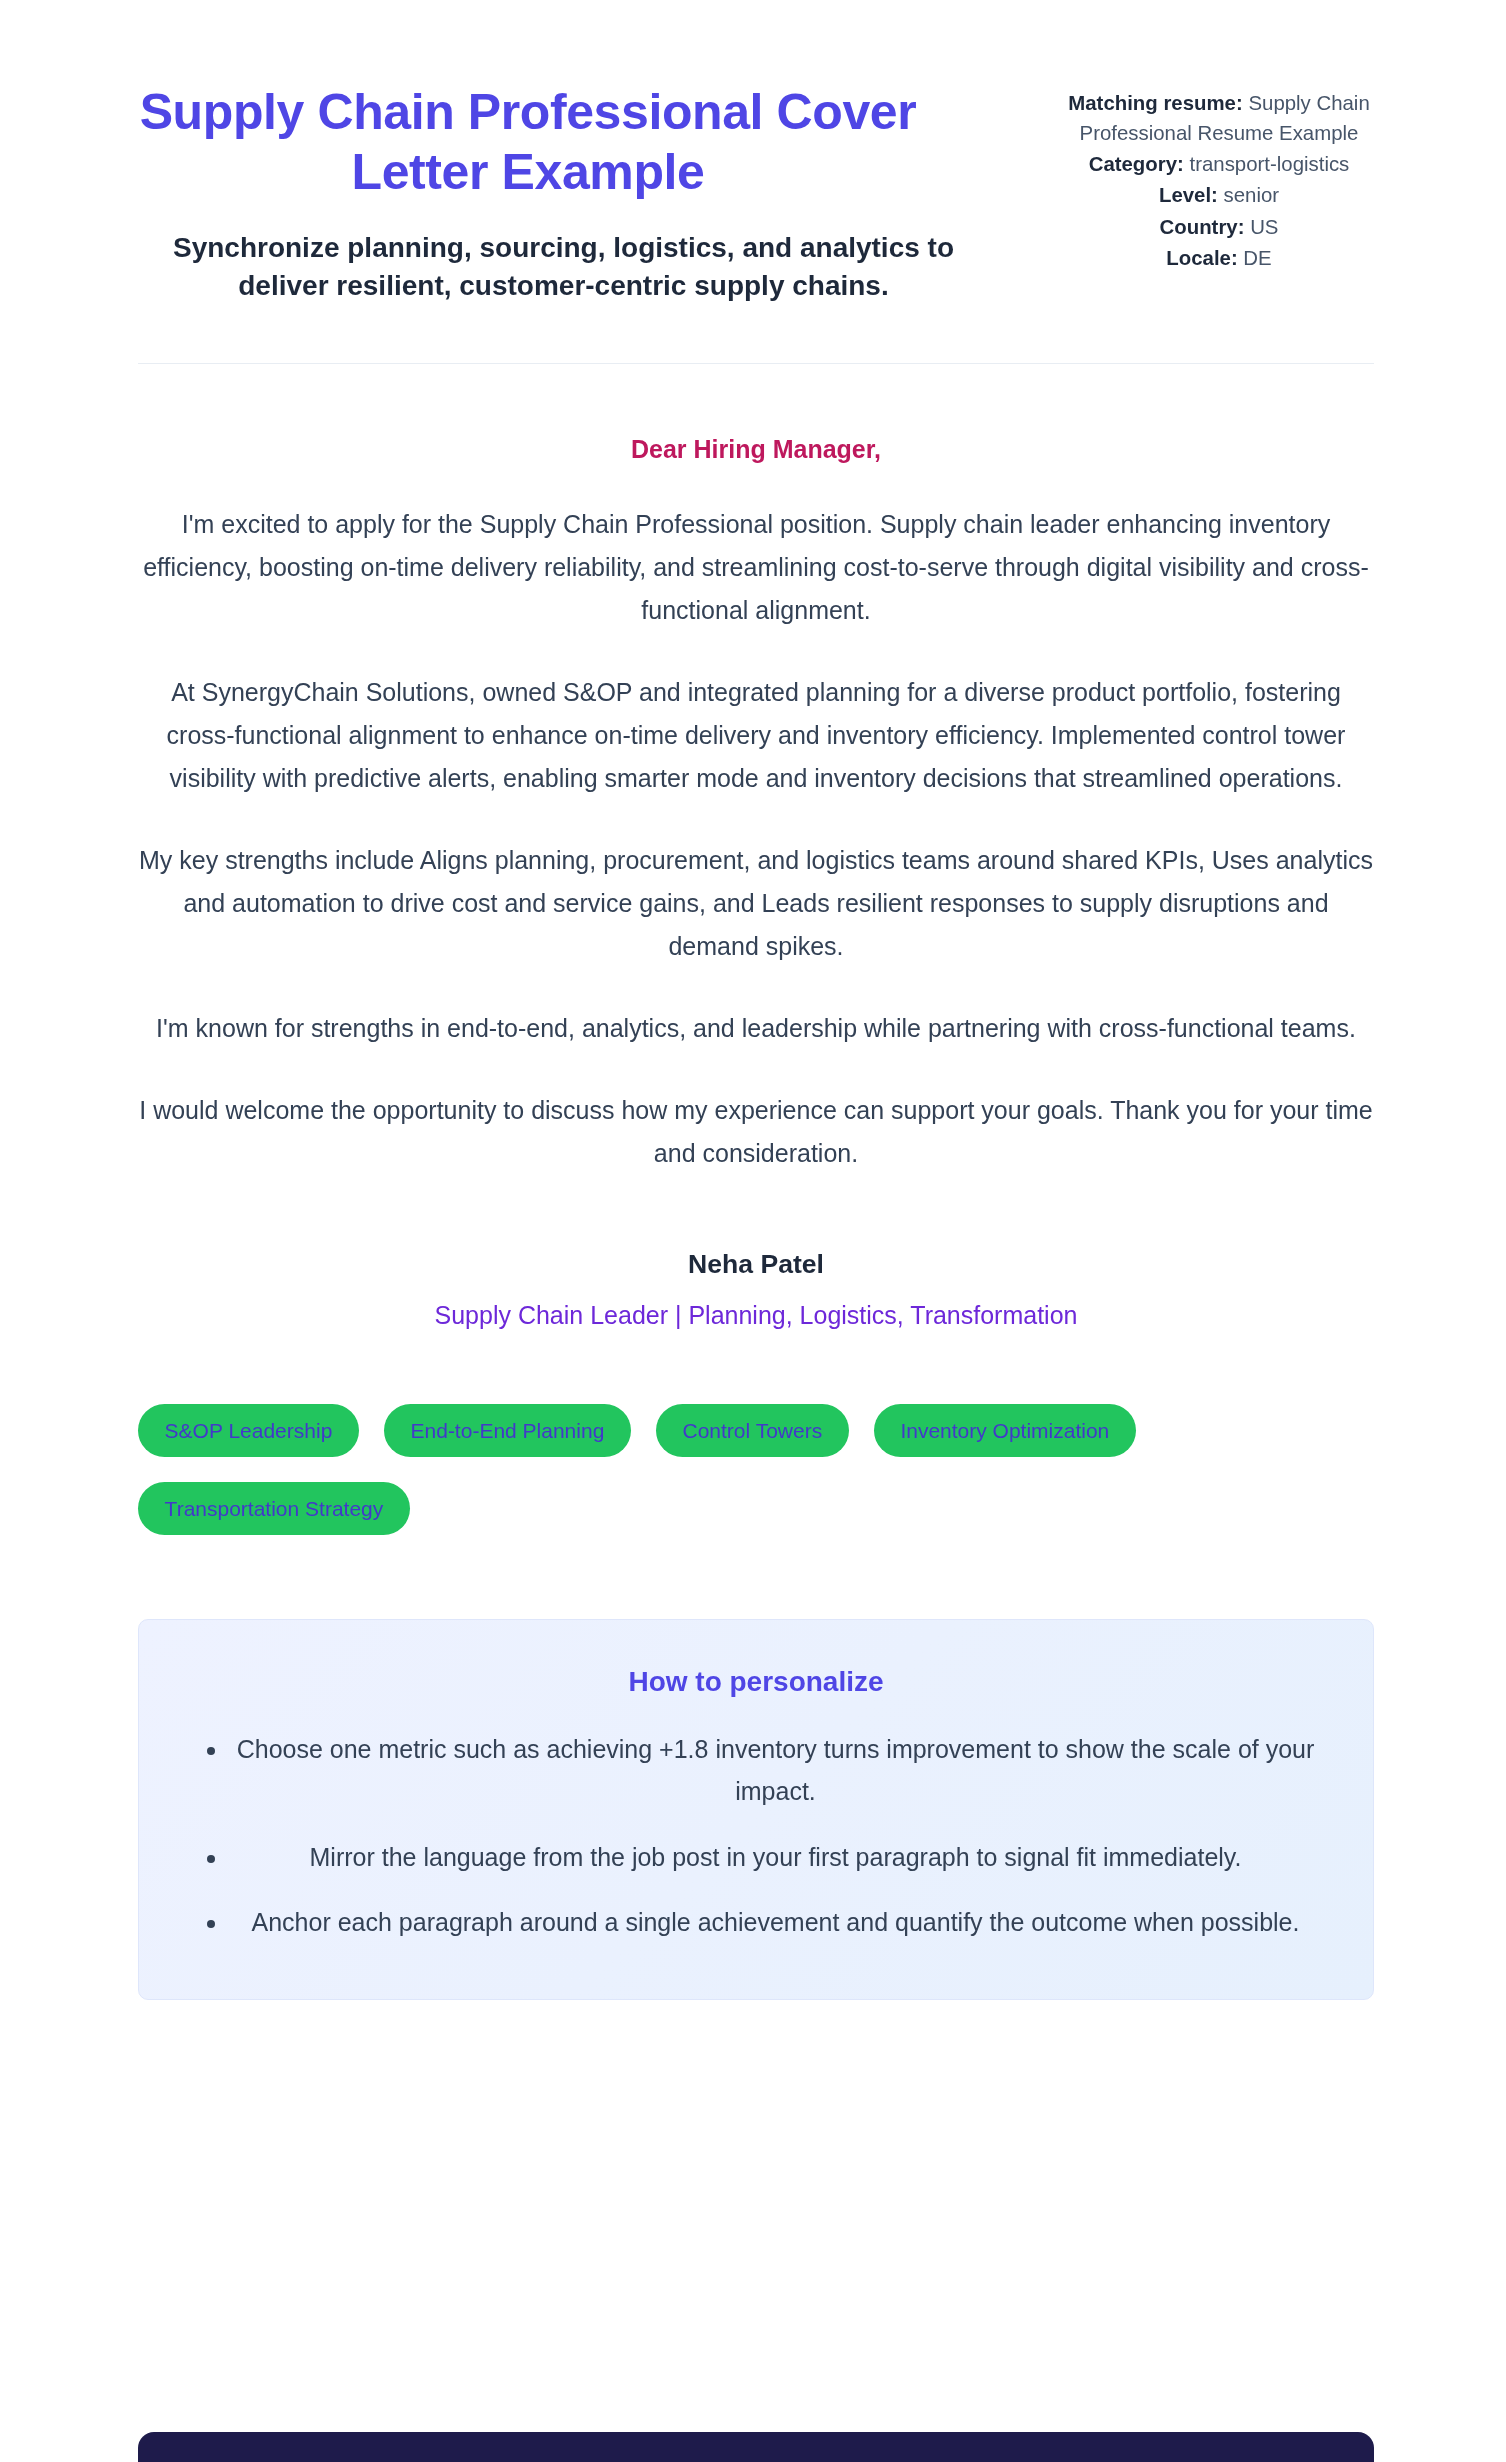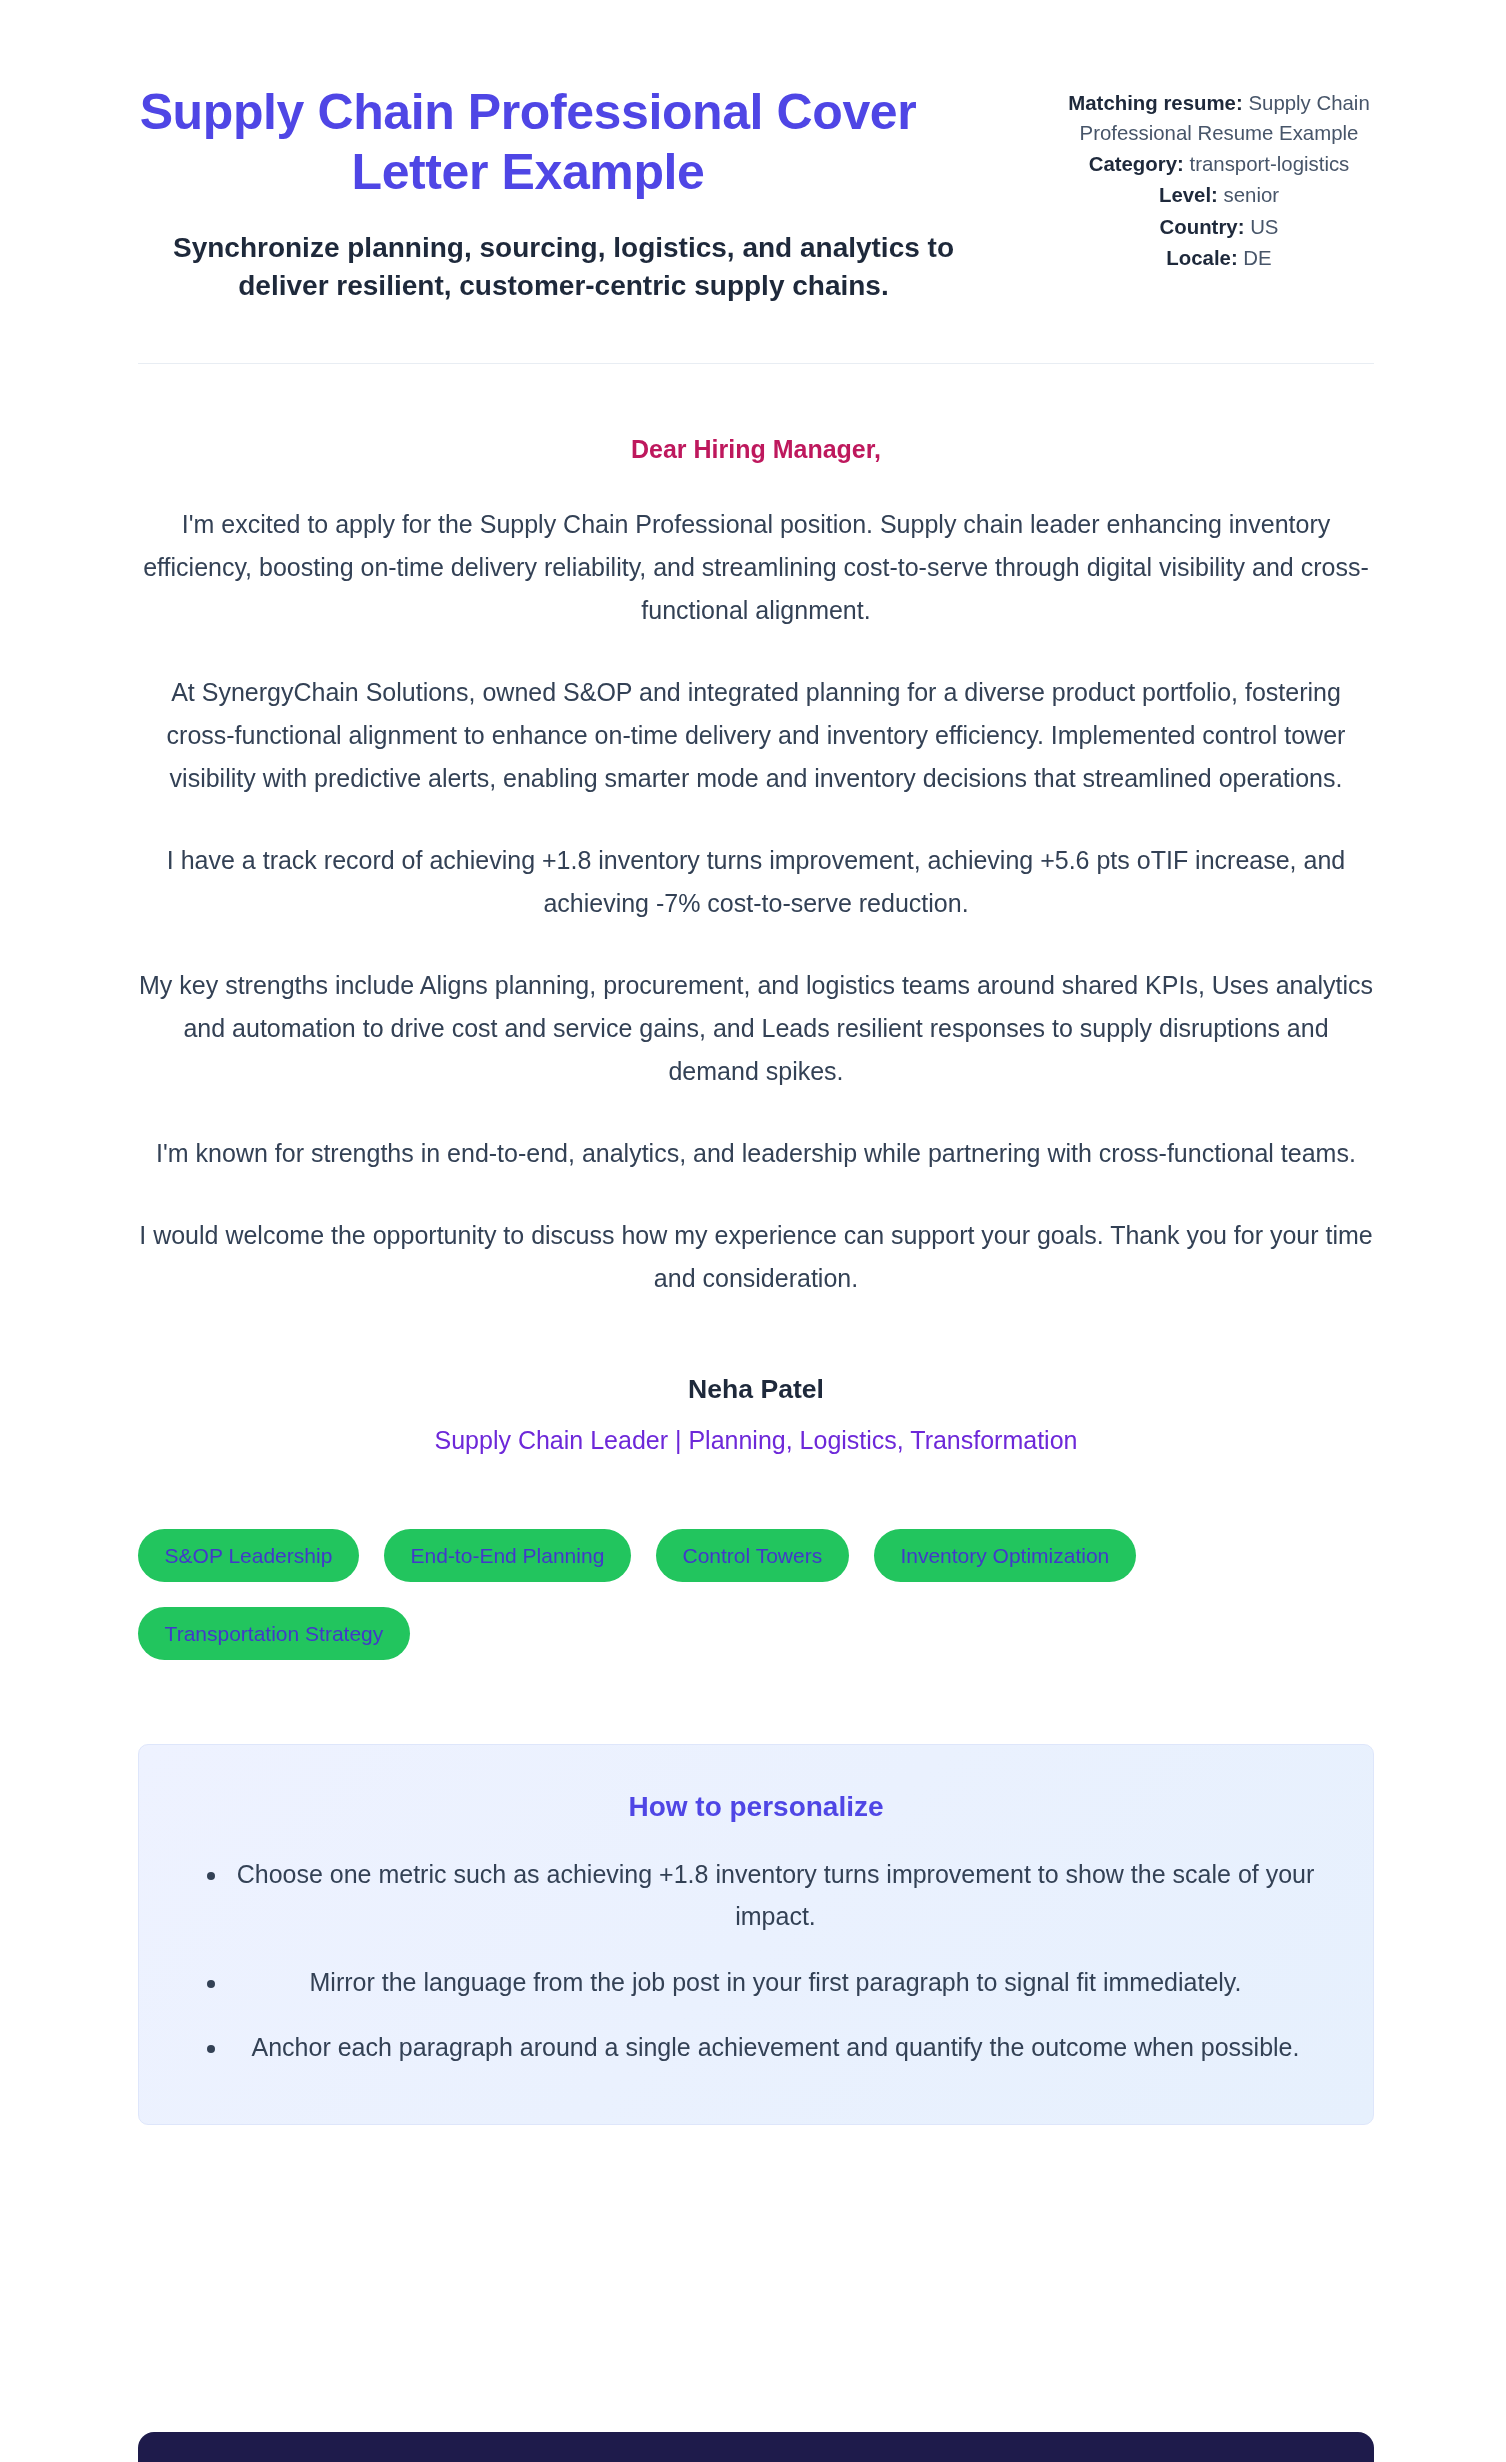--- a/index.html
+++ b/index.html
@@ -166,21 +166,20 @@
       </div>
   </div>
 
   <hr class="divider">
 
   <div class="salutation">Dear Hiring Manager,</div>
 
   <div class="letter-body">
       <p class="paragraph">I'm excited to apply for the Supply Chain Professional position. Supply chain leader enhancing inventory efficiency, boosting on-time delivery reliability, and streamlining cost-to-serve through digital visibility and cross-functional alignment.</p>
       <p class="paragraph">At SynergyChain Solutions, owned S&amp;OP and integrated planning for a diverse product portfolio, fostering cross-functional alignment to enhance on-time delivery and inventory efficiency. Implemented control tower visibility with predictive alerts, enabling smarter mode and inventory decisions that streamlined operations.</p>
-      <p class="paragraph">I have a track record of achieving +1.8 inventory turns improvement, achieving +5.6 pts oTIF increase, and achieving -7% cost-to-serve reduction.</p>
       <p class="paragraph">My key strengths include Aligns planning, procurement, and logistics teams around shared KPIs, Uses analytics and automation to drive cost and service gains, and Leads resilient responses to supply disruptions and demand spikes.</p>
       <p class="paragraph">I'm known for strengths in end-to-end, analytics, and leadership while partnering with cross-functional teams.</p>
       <p class="paragraph">I would welcome the opportunity to discuss how my experience can support your goals. Thank you for your time and consideration.</p>
     </div>
 
   <div class="sig-name">Neha Patel</div>
   <div class="sig-title">Supply Chain Leader | Planning, Logistics, Transformation</div>
 
   <div class="tags">
       <span class="tag">S&amp;OP Leadership</span>

